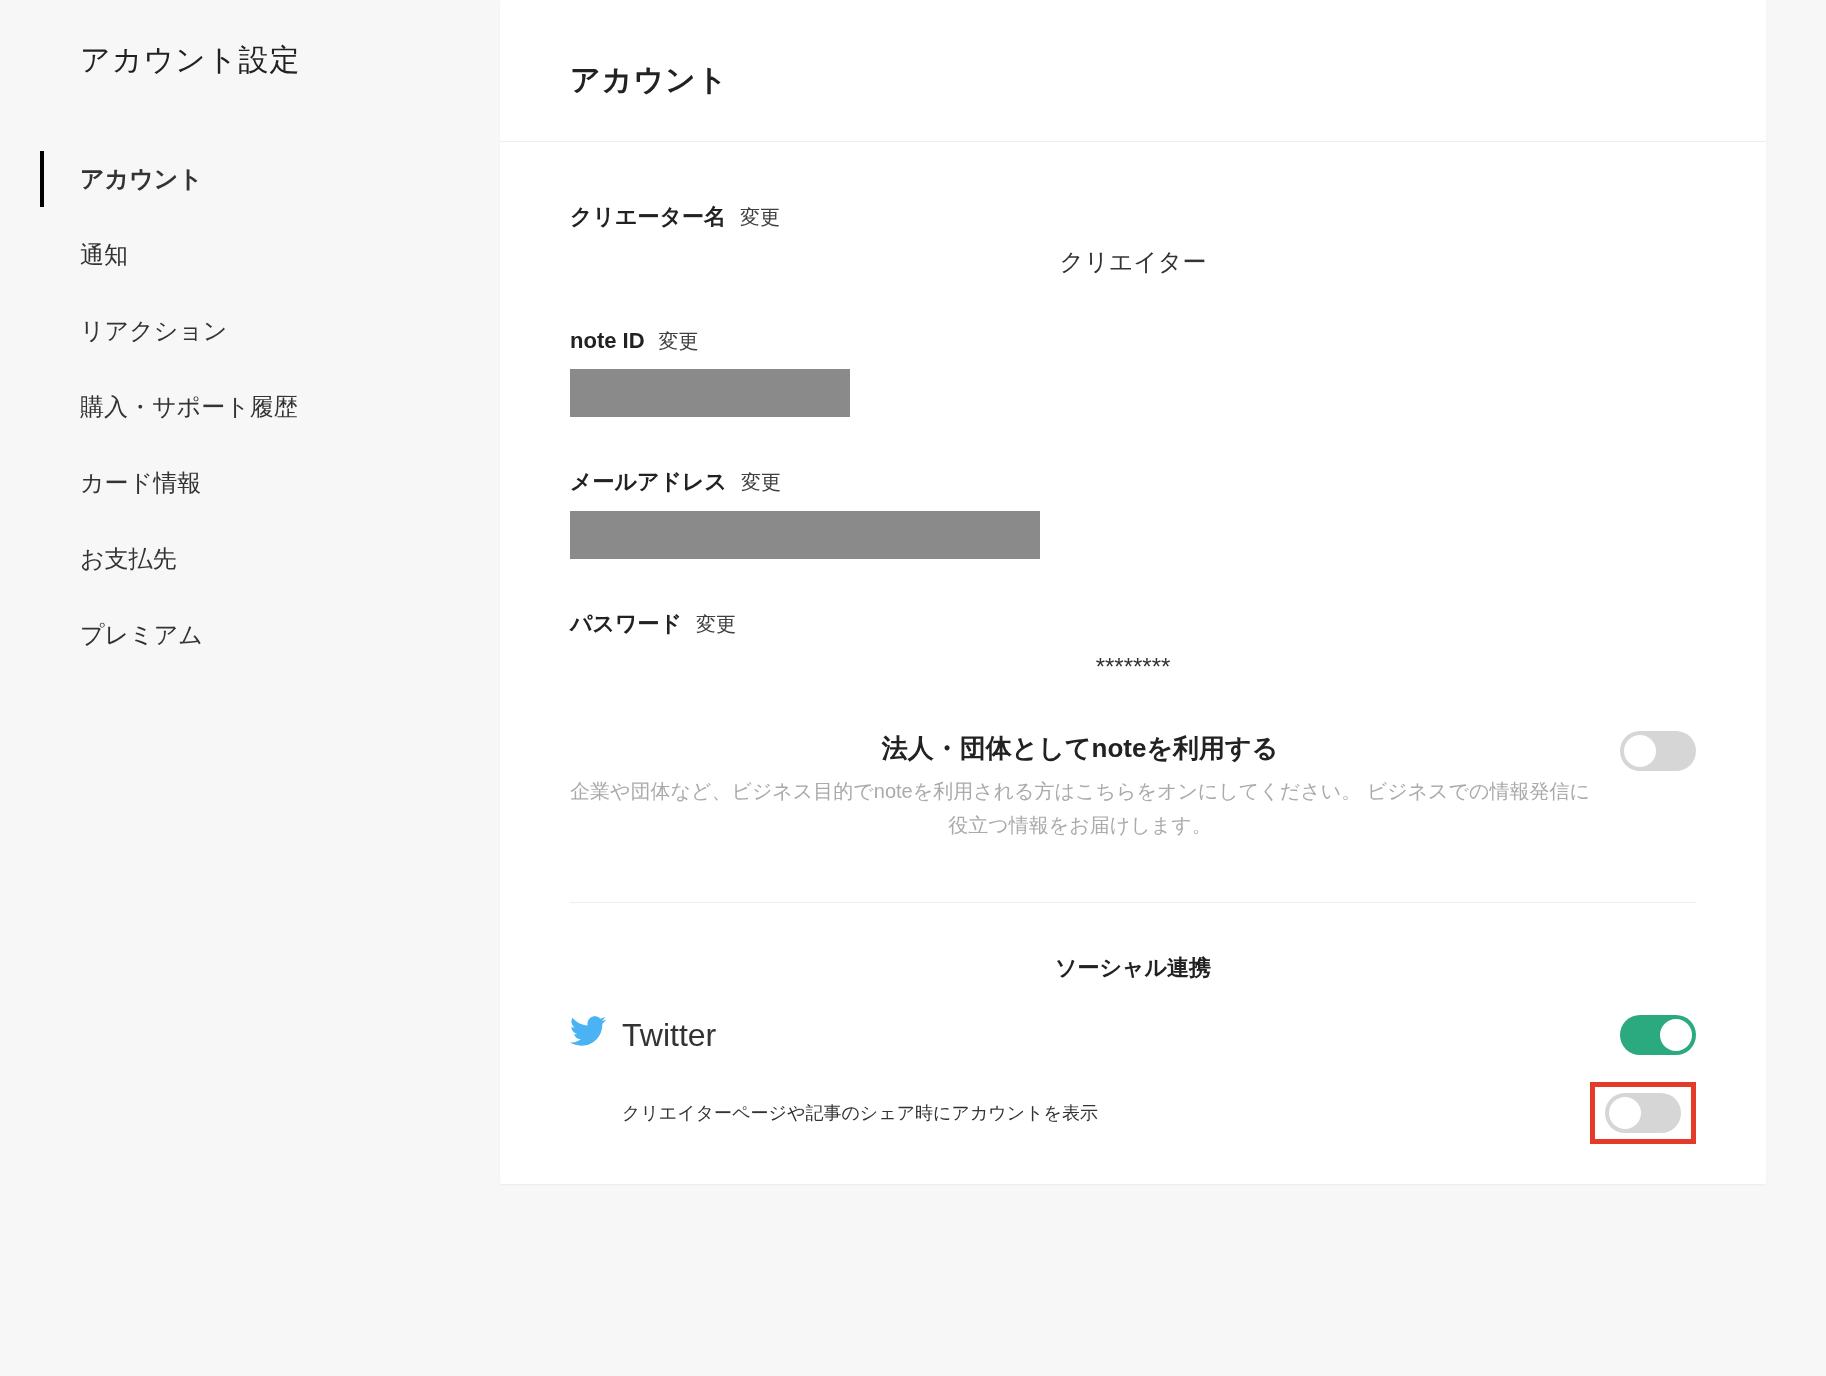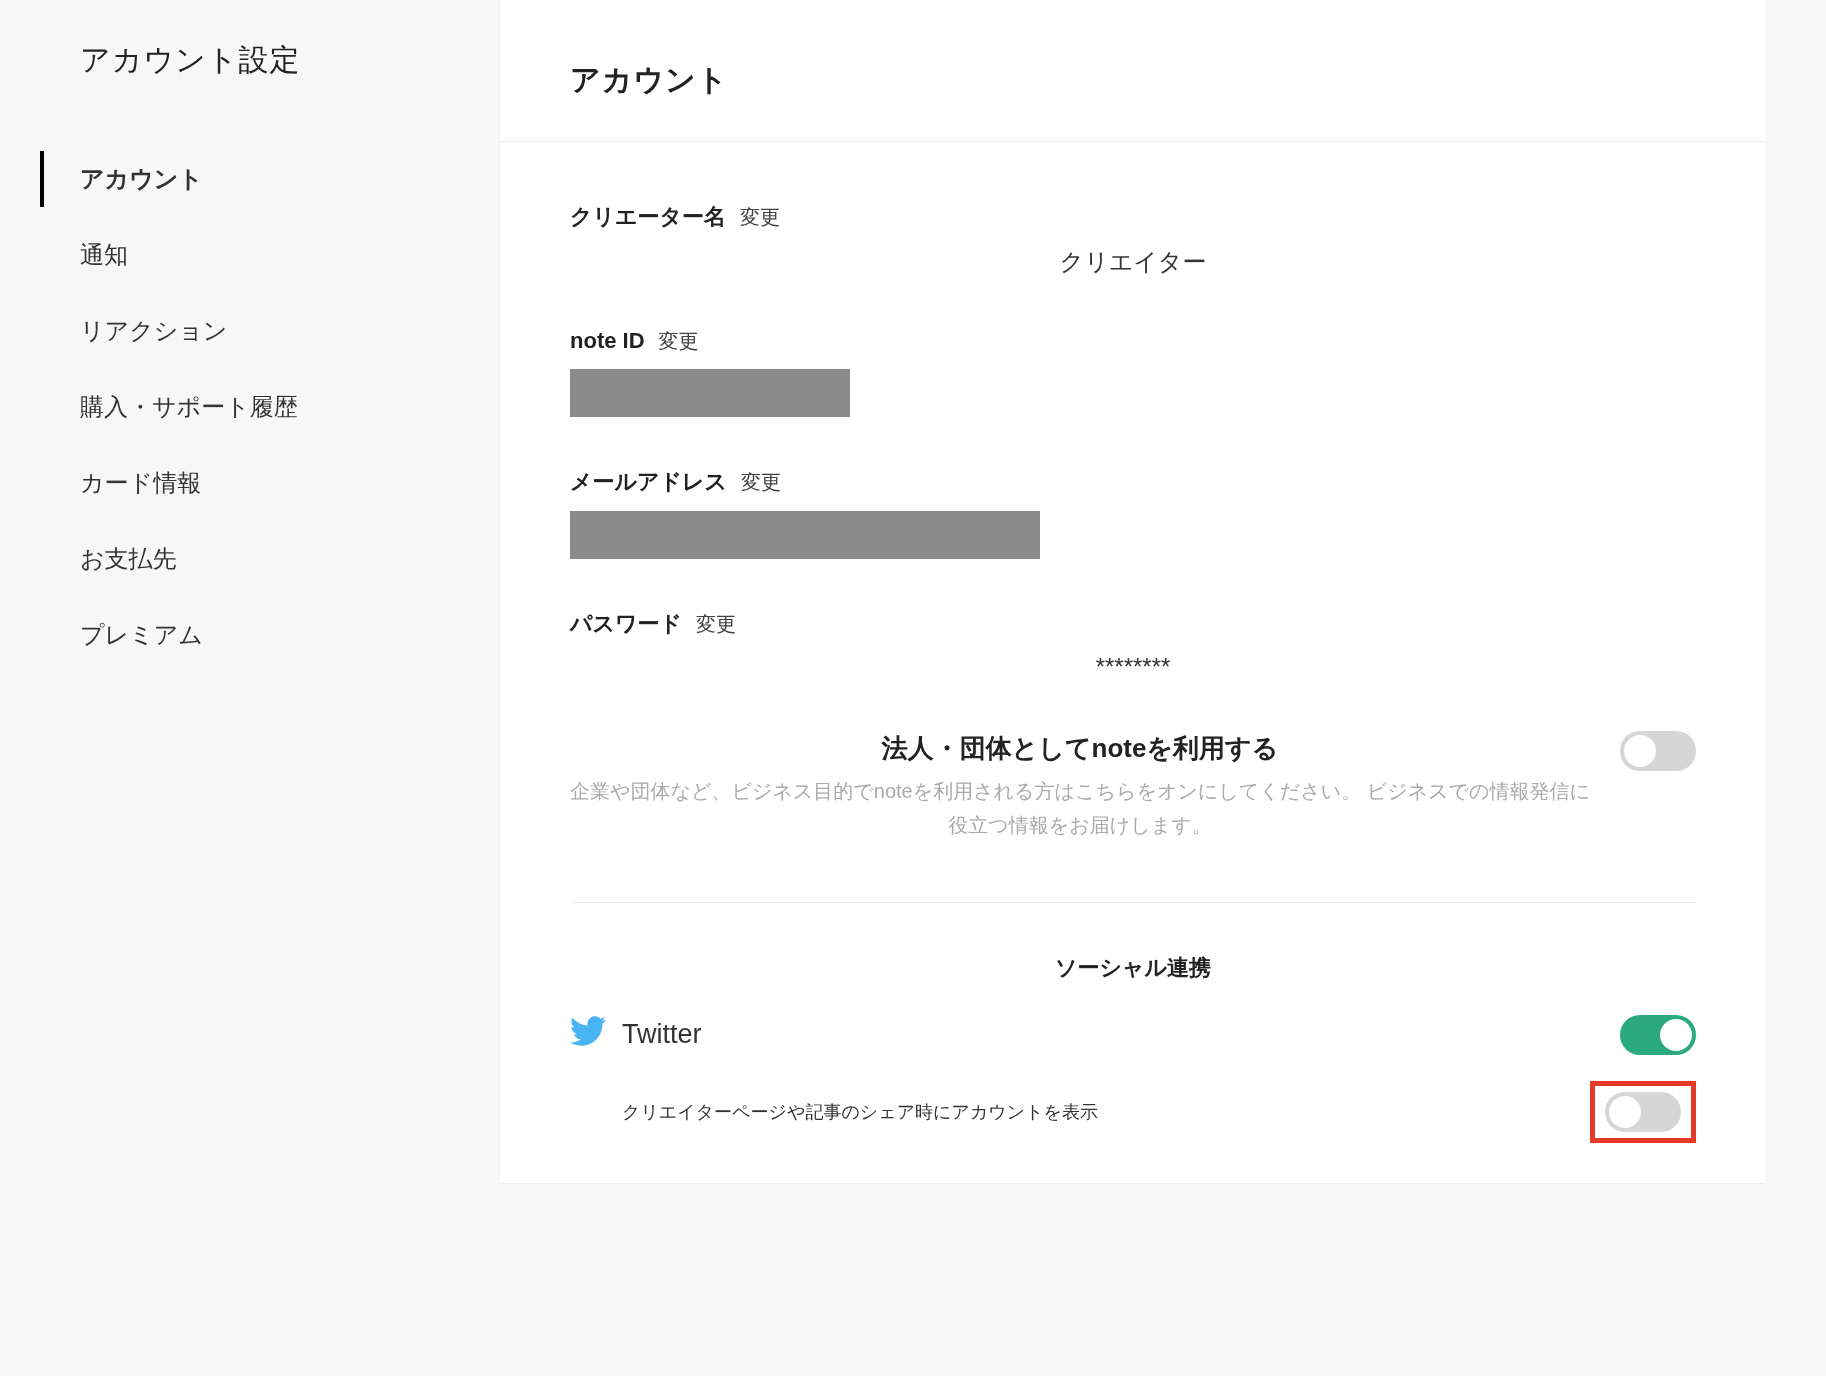--- a/index.html
+++ b/index.html
@@ -156,21 +156,21 @@
     .social-row {
       display: flex;
       align-items: center;
       justify-content: space-between;
       margin-bottom: 25px;
     }
     .social-label {
       display: flex;
       align-items: center;
       gap: 16px;
-      font-size: 27px;
+      font-size: 32px;
       color: #333;
     }
     .twitter-icon {
       width: 36px;
       height: 36px;
     }
     .sub-row {
       display: flex;
       align-items: center;
       justify-content: space-between;

